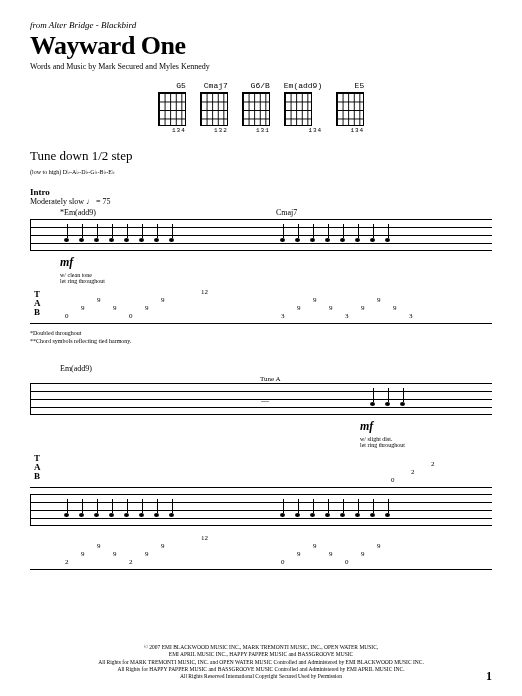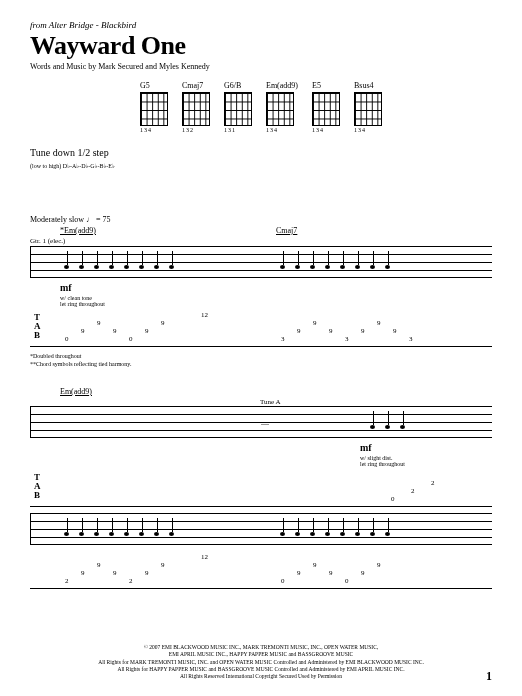--- a/index.html
+++ b/index.html
@@ -2,37 +2,37 @@
 <html><head>
 <meta charset="utf-8">
 <style>
 * { margin: 0; padding: 0; box-sizing: border-box; }
 body { background: #fff; font-family: Georgia, serif; width: 522px; height: 696px; position: relative; padding: 20px 30px; }
 .header { margin-bottom: 10px; }
 .source { font-size: 9px; font-style: italic; }
 .title { font-size: 26px; font-weight: bold; letter-spacing: -0.5px; margin: 1px 0; }
 .credits { font-size: 8px; }
 .chord-row { display: flex; justify-content: center; gap: 14px; margin: 8px 0 14px; }
-.chord-box { text-align: left; }
+.chord-box { text-align: right; font-family: Liberation Mono, monospace; }
 .chord-name { font-size: 8px; margin-bottom: 2px; }
 .chord-diagram { width: 28px; height: 34px; border: 0.5px solid #000; position: relative; background: linear-gradient(to right, #000 0.5px, transparent 0.5px) 0 0 / 5.6px 100%, linear-gradient(to bottom, #000 0.5px, transparent 0.5px) 0 0 / 100% 8.5px; background-color: #fff; }
 .chord-fingering { font-size: 6px; margin-top: 1px; letter-spacing: 1px; }
-.tuning-note { font-size: 10px; margin-bottom: 4px; }
+.tuning-note { font-size: 13px; margin-bottom: 4px; }
 .tuning-detail { font-size: 6px; margin-bottom: 12px; }
 .section-label { font-size: 9px; font-weight: bold; }
-.tempo { font-size: 8px; margin-bottom: 2px; margin-top: 46px; }
+.tempo { font-size: 8px; margin-bottom: 2px; }
 .staff-system { margin-bottom: 20px; position: relative; }
 .chord-labels { display: flex; font-size: 8px; margin-bottom: 2px; padding-left: 30px; }
-.chord-labels span { flex: 1; text-decoration: underline; }
+.chord-labels span { flex: 1; }
 .gtr-label { font-size: 7px; margin-bottom: 1px; }
 .staff { height: 32px; border-top: 0.5px solid #000; border-bottom: 0.5px solid #000; position: relative; background: repeating-linear-gradient(to bottom, transparent 0, transparent 7.5px, #000 7.5px, #000 8px); margin-bottom: 4px; }
 .staff::before { content: ''; position: absolute; left: 0; top: 0; bottom: 0; width: 0.5px; background: #000; }
 .note { width: 4px; height: 4px; background: #000; border-radius: 50%; position: relative; }
 .note::after { content: ''; position: absolute; left: 3px; top: -14px; width: 0.5px; height: 14px; background: #000; }
-.dynamic { font-size: 10px; font-weight: bold; margin: 2px 0 2px 30px; }
+.dynamic { font-size: 12px; font-style: italic; font-weight: bold; margin: 2px 0 2px 30px; }
 .technique { font-size: 6px; margin-left: 30px; }
 .tab-staff { height: 40px; position: relative; background: repeating-linear-gradient(to bottom, #000 0, #000 0.5px, transparent 0.5px, transparent 8px); border-bottom: 0.5px solid #000; margin-bottom: 6px; }
 .tab-label { position: absolute; left: 4px; top: 6px; font-size: 9px; font-weight: bold; line-height: 9px; }
 .tab-nums { position: absolute; left: 30px; right: 0; top: 0; height: 100%; font-size: 7px; }
 .tab-num { position: absolute; background: #fff; padding: 0 1px; }
 .footnote { font-size: 6px; margin-top: 2px; }
 .rest-measures { position: absolute; left: 50%; top: 40%; font-size: 8px; }
 .copyright { position: absolute; bottom: 16px; left: 0; right: 0; text-align: center; font-size: 5.5px; line-height: 1.3; }
 .page-num { position: absolute; bottom: 12px; right: 30px; font-size: 12px; font-weight: bold; }
 .simple-notes { position: absolute; display: flex; gap: 10px; }
@@ -66,37 +66,32 @@
   <div class="chord-box">
       <div class="chord-name">Em(add9)</div>
       <div class="chord-diagram"></div>
       <div class="chord-fingering">134</div>
     </div>
   <div class="chord-box">
       <div class="chord-name">E5</div>
       <div class="chord-diagram"></div>
       <div class="chord-fingering">134</div>
     </div>
-  <div class="chord-box">
-      <div class="chord-name">Bsus4</div>
-      <div class="chord-diagram"></div>
-      <div class="chord-fingering">134</div>
-    </div>
 </div>
 
 <div class="tuning-note">Tune down 1/2 step</div>
 <div class="tuning-detail">(low to high) D♭-A♭-D♭-G♭-B♭-E♭</div>
 
 <div class="staff-system">
+  <div class="section-label">Intro</div>
   <div class="tempo">Moderately slow ♩ = 75</div>
   <div class="chord-labels">
     <span>*Em(add9)</span>
     <span>Cmaj7</span>
   </div>
-  <div class="gtr-label">Gtr. 1 (elec.)</div>
   <div class="staff">
     <div class="simple-notes" style="left:34px;top:18px;">
       <div class="note"></div>
         <div class="note"></div>
         <div class="note"></div>
         <div class="note"></div>
       <div class="note"></div>
         <div class="note"></div>
         <div class="note"></div>
         <div class="note"></div>

